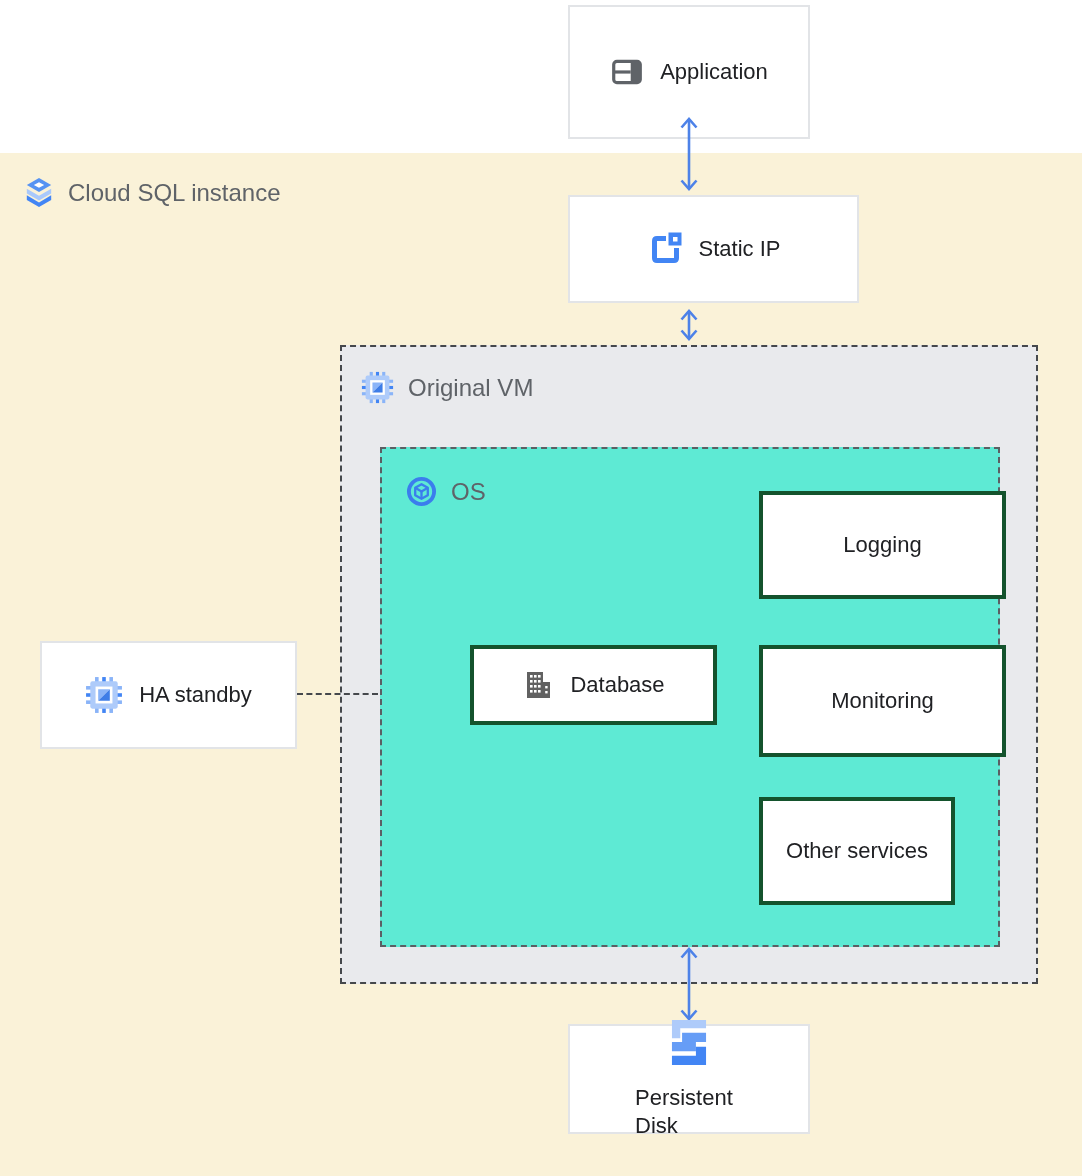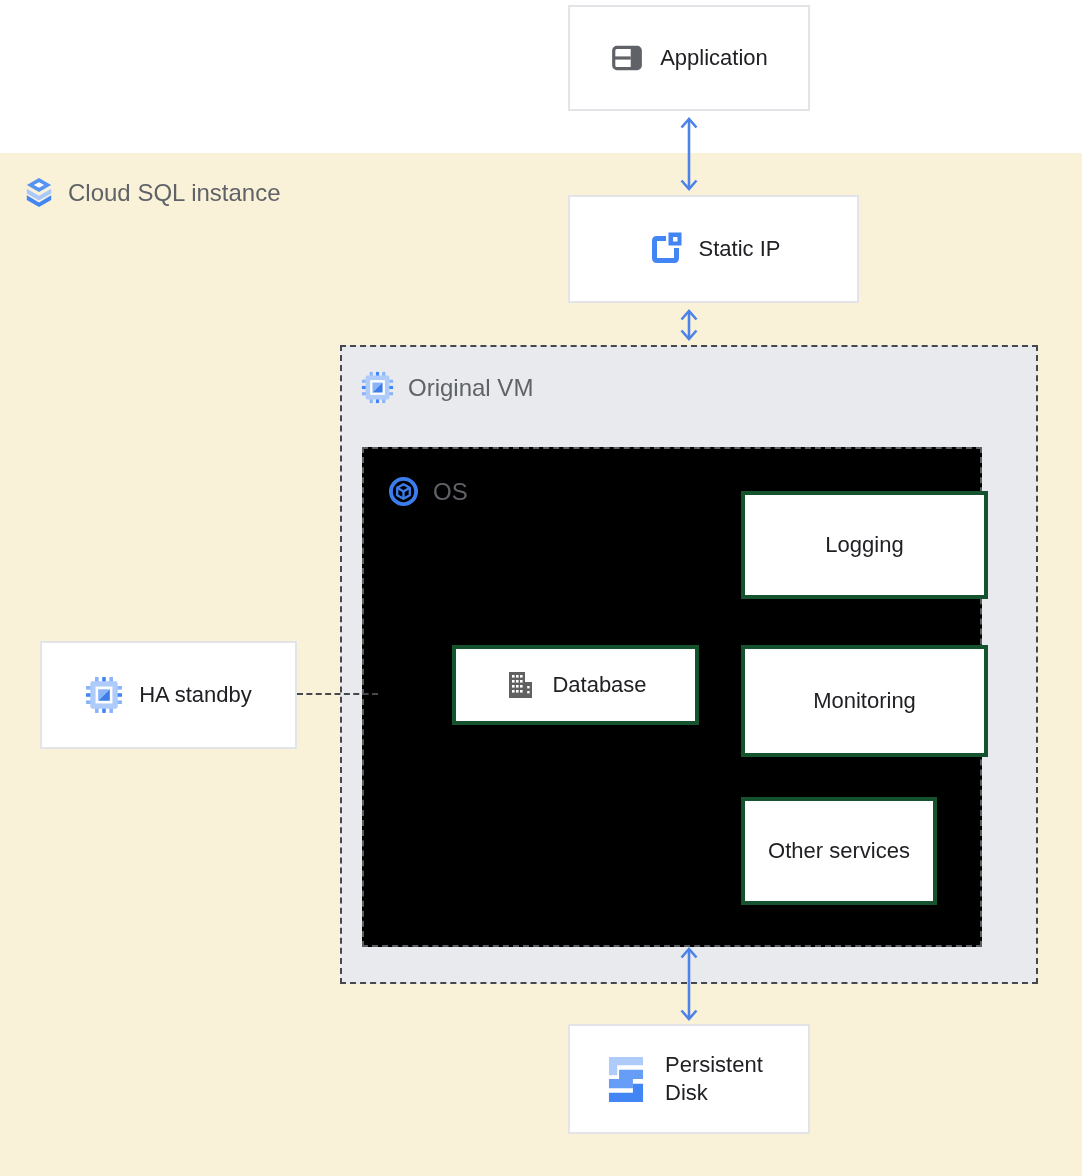--- a/index.html
+++ b/index.html
@@ -28,22 +28,22 @@
     font-size:22px; color:#202124;
   }
   .node.outer { border:2px solid #E2E4E7; }
   .node.inner { border:4px solid #14532d;margin-left:45px; }
 
   .vm-container {
     position:absolute; left:340px; top:345px; width:698px; height:639px;
     background:#E9EAED; border:2px dashed #45484C;
   }
   .os-container {
-    position:absolute; left:20px; top:100px; width:620px; height:500px;
-    background:#000000; border:2px dashed #5B5F63;
+    position:absolute; left:38px; top:100px; width:620px; height:500px;
+    background:#5eead4; border:2px dashed #5B5F63;
   }
 
   .arrow { position:absolute; }
   .arrow svg { display:block; }
 
   .connector {
     position:absolute; left:297px; top:693px; width:81px; height:0;
     border-top:2px dashed #45484C;
   }
 
@@ -61,21 +61,21 @@
   <div class="region-label" style="left:24px; top:177px;">
     <svg class="icn" width="30" height="32" viewBox="0 0 32 34">
       <polygon points="16,1 29,8.5 16,16 3,8.5" fill="#5693F2"></polygon>
       <polygon points="16,5.5 21.5,8.5 16,11.5 10.5,8.5" fill="#ffffff"></polygon>
       <path d="M3 12.5 L16 20 L29 12.5 V17.5 L16 25 L3 17.5 Z" fill="#A9C9FB"></path>
       <path d="M3 19.5 L16 27 L29 19.5 V24.5 L16 32 L3 24.5 Z" fill="#4285F4"></path>
     </svg>
     <span>Cloud SQL instance</span>
   </div>
 
-  <div class="node outer" style="left:568px; top:5px; width:242px; height:106px;">
+  <div class="node outer" style="left:568px; top:5px; width:242px; height:134px;">
     <svg class="icn" width="34" height="34" viewBox="0 0 32 32">
       <rect x="3.5" y="6" width="25" height="20" rx="3" fill="none" stroke="#5F6368" stroke-width="3"></rect>
       <line x1="4" y1="16" x2="19.5" y2="16" stroke="#5F6368" stroke-width="3"></line>
       <rect x="19.5" y="6.5" width="8" height="19" fill="#5F6368"></rect>
     </svg>
     <span>Application</span>
   </div>
 
   <div class="arrow" style="left:677px; top:116px;">
     <svg width="24" height="76" viewBox="0 0 24 76">
@@ -215,21 +215,21 @@
   <div class="arrow" style="left:677px; top:946px;">
     <svg width="24" height="76" viewBox="0 0 24 76">
       <g stroke="#4D82E8" stroke-width="2.6" fill="none">
         <line x1="12" y1="3" x2="12" y2="73"></line>
         <polyline points="4.5,11.5 12,3 19.5,11.5"></polyline>
         <polyline points="4.5,64.5 12,73 19.5,64.5"></polyline>
       </g>
     </svg>
   </div>
 
-  <div class="node outer" style="left:568px; top:1024px; width:242px; height:110px; gap:18px;">
+  <div class="node outer" style="left:568px; top:1024px; width:242px; height:110px; gap:18px;flex-direction:column;">
     <svg class="icn" width="42" height="47" viewBox="0 0 45 51">
       <path d="M4 1 H41 V10 H13 V21 H4 Z" fill="#AECBFA"></path>
       <path d="M15 15 H41 V25 H30 V35 H4 V25 H15 Z" fill="#669DF6"></path>
       <path d="M30 30 H41 V50 H4 V40 H30 Z" fill="#4285F4"></path>
     </svg>
     <span class="pd-text">Persistent Disk</span>
   </div>
 
 </div>
 

